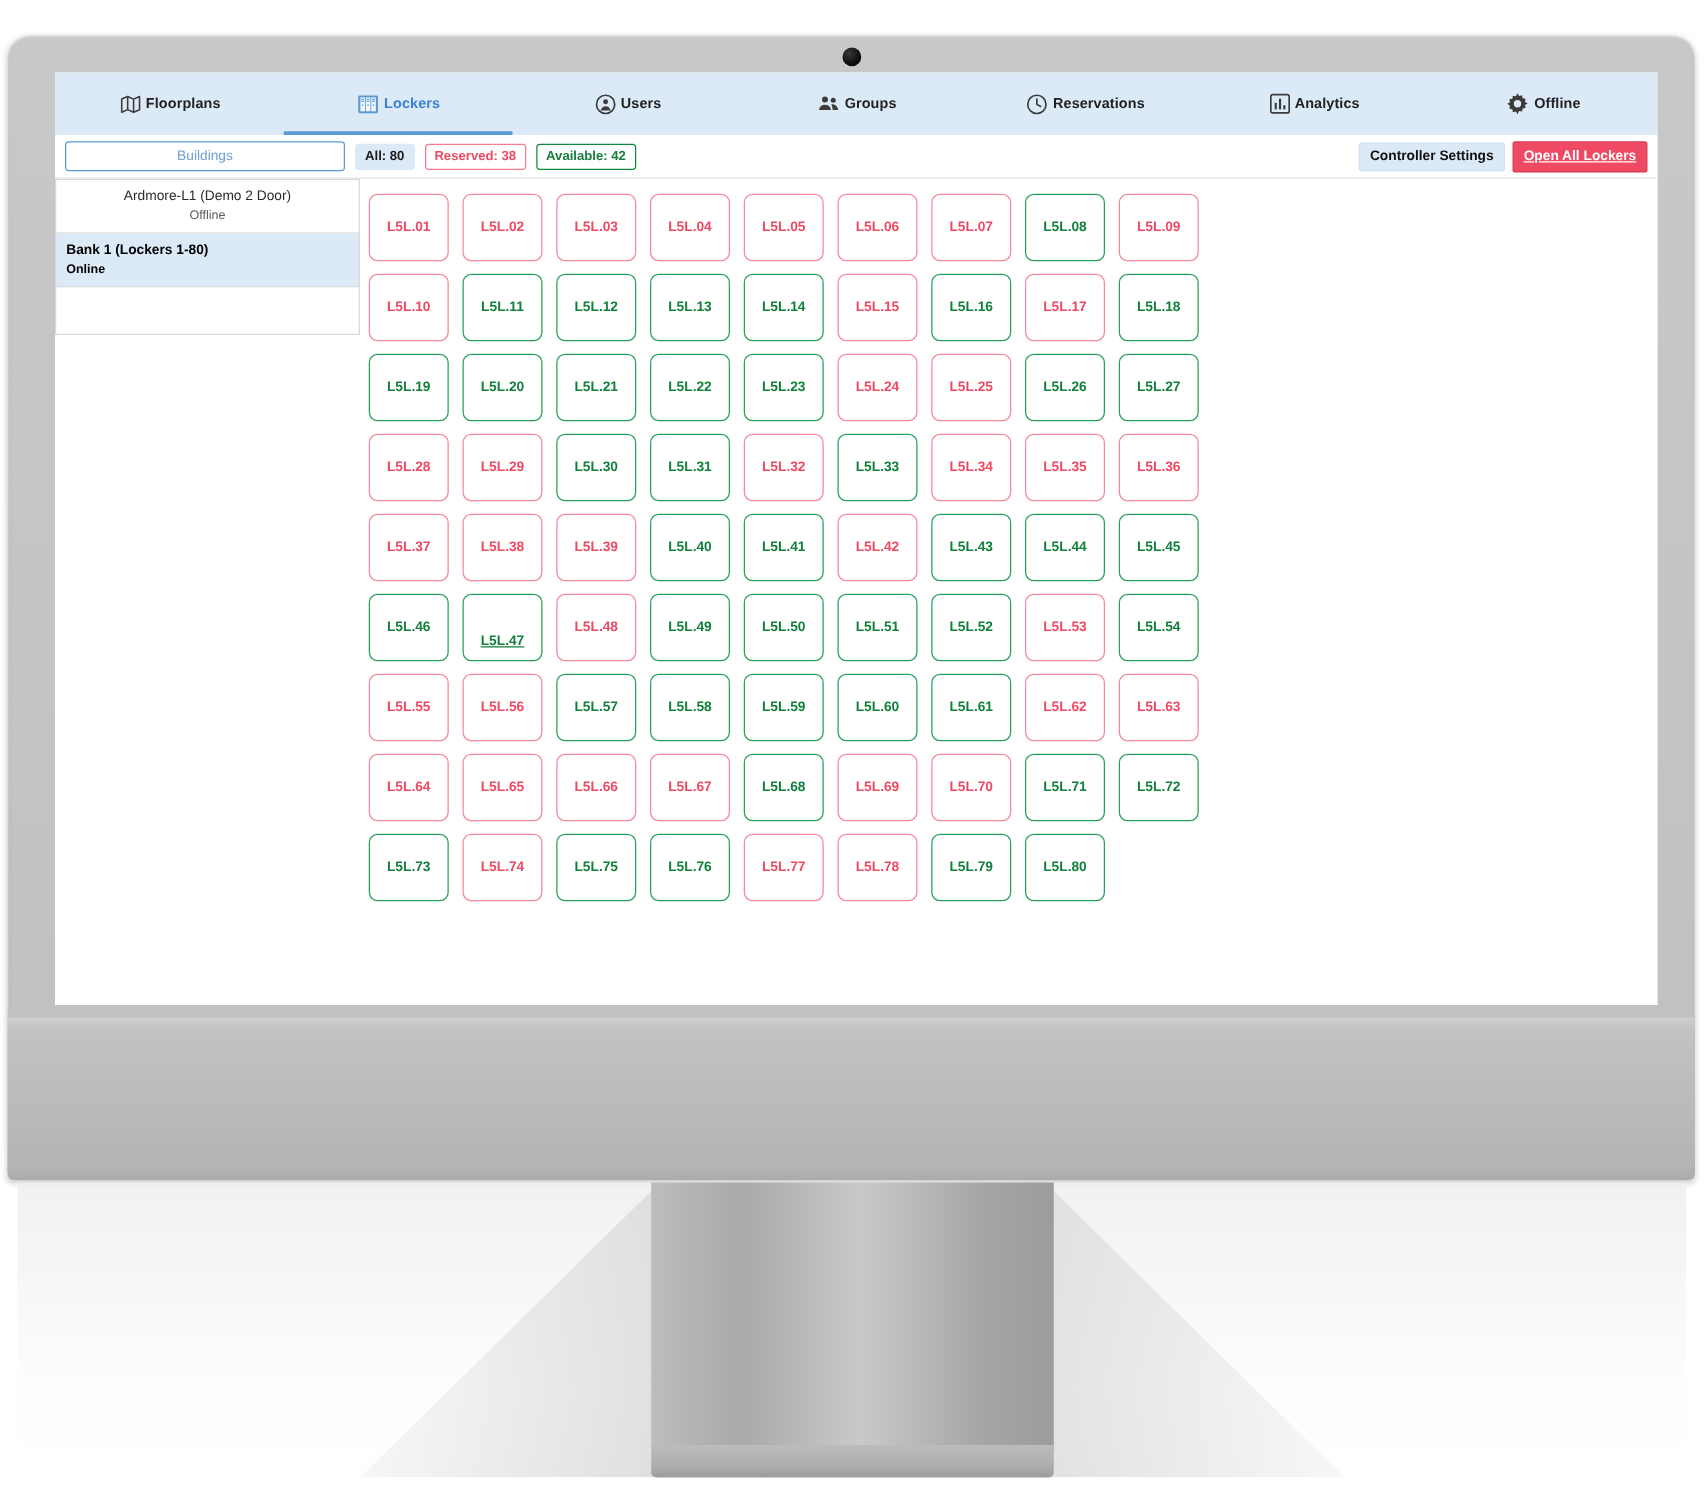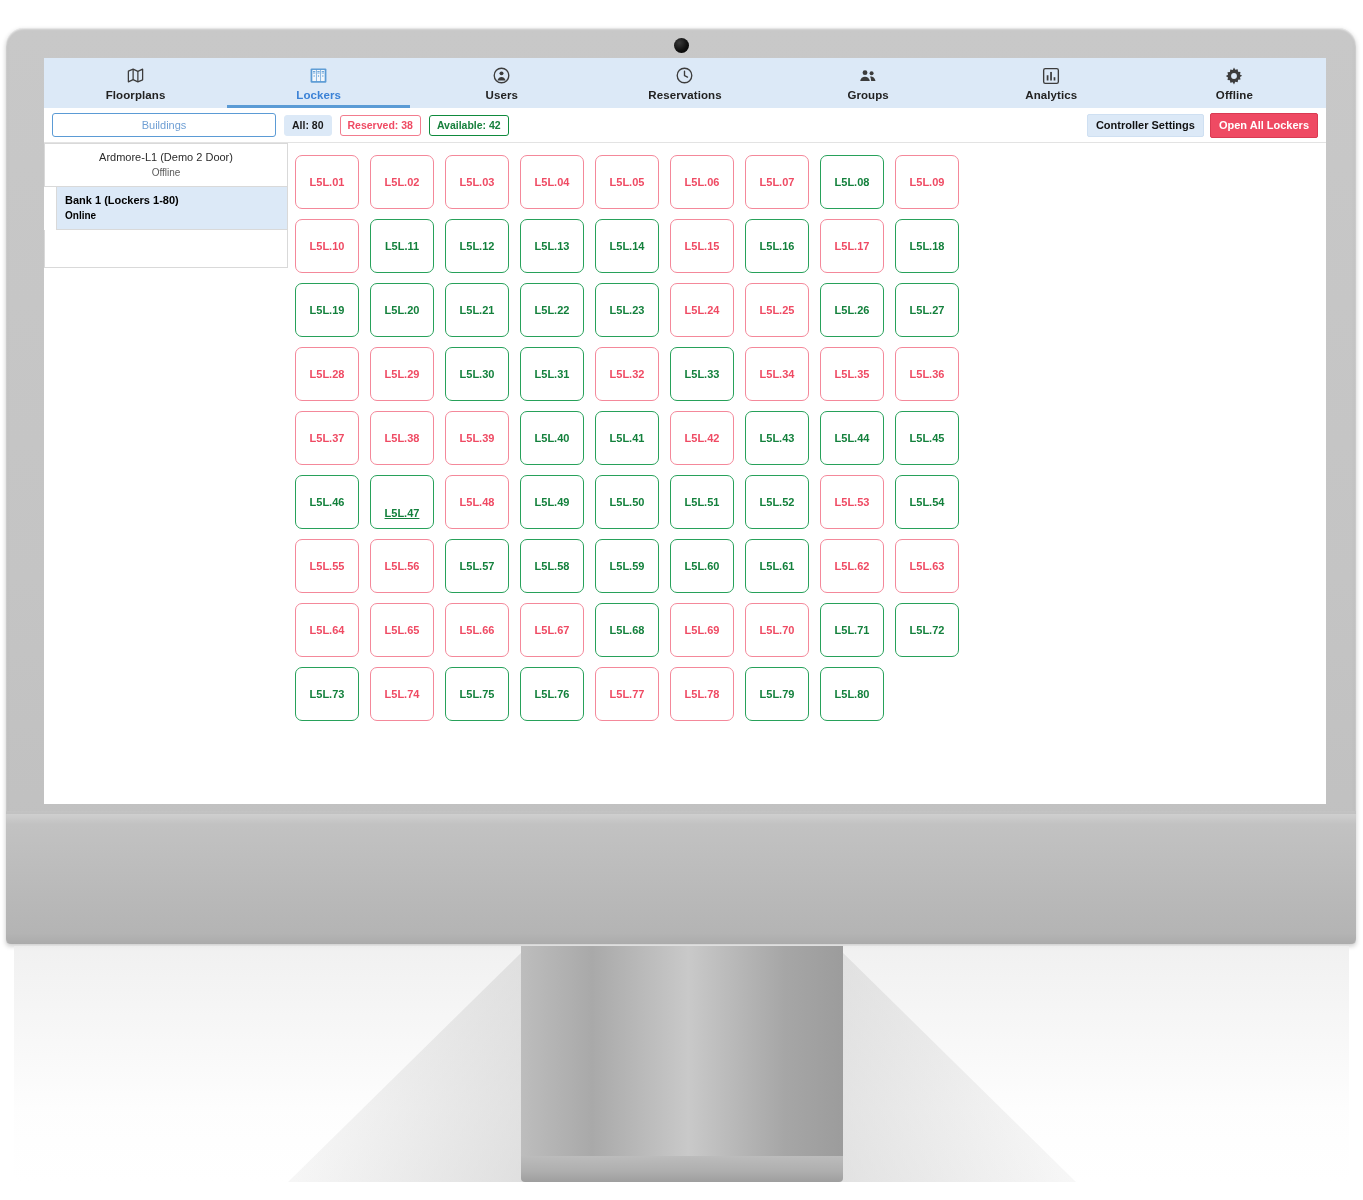--- a/index.html
+++ b/index.html
@@ -69,21 +69,21 @@
   #screen{
     position:absolute;left:44px;top:30px;width:1282px;height:746px;
     background:#ffffff;overflow:hidden;
   }
 
   
   #top-nav{
     display:flex;height:50px;background:#dce9f7;align-items:stretch;
   }
   .nav-item{
-    flex:1;display:flex;flex-direction:column;align-items:center;justify-content:center;
+    flex:1;display:flex;flex-direction:row;align-items:center;justify-content:center;
     gap:3px;cursor:pointer;position:relative;
   }
   .nav-icon{height:20px;display:flex;align-items:center;justify-content:center;color:#3c3c3c;}
   .nav-label{font-size:11.5px;font-weight:bold;color:#222;letter-spacing:.1px;}
   .nav-item.active .nav-label{color:#3b82d6;}
   .nav-item.active .nav-underline{
     position:absolute;left:0;bottom:0;width:100%;height:3px;background:#5b9bd5;
   }
 
   
@@ -103,32 +103,32 @@
   .chip.all{background:#dce9f7;color:#1a1a1a;border:1px solid #dce9f7;}
   .chip.reserved{background:#fff;color:#ef4a63;border:1.4px solid #f27c8e;}
   .chip.available{background:#fff;color:#17803d;border:1.4px solid #0f8a3d;}
   #toolbar-right{margin-left:auto;display:flex;align-items:center;gap:6px;padding-left:41px;}
   #controller-settings-btn{
     height:21px;padding:0 8px;background:#dce9f7;border:1px solid #cfe0f2;border-radius:2px;
     font-size:11px;font-weight:bold;color:#111;display:flex;align-items:center;cursor:pointer;
   }
   #open-all-lockers-btn{
     height:23px;padding:0 8px;background:#ef4a63;border:1px solid #d93b53;border-radius:2px;
-    font-size:11px;font-weight:bold;color:#fff;display:flex;align-items:center;cursor:pointer;
+    font-size:11px;font-weight:bold;color:#fff;display:flex;align-items:center;cursor:pointer;text-decoration:underline;
   }
 
   
   #screen-body{display:flex;height:662px;background:#fff;}
 
   #sidebar{width:244px;padding:0;}
   .bank-row{
     border:1px solid #d9d9d9;border-top:none;padding:5px 8px 6px 8px;background:#fff;
   }
   .bank-row:first-child{border-top:1px solid #d9d9d9;text-align:center;}
-  .bank-row.selected{background:#dce9f7;margin-left:12px;}
+  .bank-row.selected{background:#dce9f7;}
   .bank-name{font-size:11px;color:#2b2b2b;line-height:16px;}
   .bank-status{font-size:10px;color:#5a5a5a;line-height:15px;}
   .bank-row.selected .bank-name{font-weight:bold;color:#000;}
   .bank-row.selected .bank-status{font-weight:bold;color:#000;}
   .bank-row.empty{height:26px;}
 
   
   #locker-grid{
     flex:1;padding:12px 0 0 7px;
     display:grid;grid-template-columns:repeat(9, 75px);
@@ -197,38 +197,38 @@
             <circle cx="12" cy="12" r="9.2" fill="none" stroke="#3c3c3c" stroke-width="1.7"></circle>
             <circle cx="12" cy="9.3" r="2.5" fill="#3c3c3c"></circle>
             <path d="M6.8 18.2c1-2.9 3-4.3 5.2-4.3s4.2 1.4 5.2 4.3" fill="#3c3c3c"></path>
           </svg>
         </span>
         <span class="nav-label">Users</span>
       </div>
 
       <div class="nav-item">
         <span class="nav-icon">
-          <svg width="19" height="19" viewBox="0 0 24 24" fill="none" stroke="#3c3c3c" stroke-width="1.7" stroke-linecap="round">
-            <circle cx="12" cy="12" r="9.2"></circle>
-            <path d="M12 6.6 L12 12 L15.8 14.1"></path>
-          </svg>
-        </span>
-        <span class="nav-label">Reservations</span>
-      </div>
-
-      <div class="nav-item">
-        <span class="nav-icon">
           <svg width="20" height="20" viewBox="0 0 24 24" fill="#3c3c3c">
             <circle cx="8.4" cy="8" r="2.9"></circle>
               <circle cx="16.3" cy="8.6" r="2.4"></circle>
             <path d="M2.6 18c.5-3.3 2.9-5.1 5.8-5.1s5.3 1.8 5.8 5.1Z"></path>
             <path d="M14.5 12.6c2.6-.3 5.9 1 6.5 5.4h-5.2c-.1-2-.6-3.8-1.3-5.4Z"></path>
           </svg>
         </span>
         <span class="nav-label">Groups</span>
+      </div>
+
+      <div class="nav-item">
+        <span class="nav-icon">
+          <svg width="19" height="19" viewBox="0 0 24 24" fill="none" stroke="#3c3c3c" stroke-width="1.7" stroke-linecap="round">
+            <circle cx="12" cy="12" r="9.2"></circle>
+            <path d="M12 6.6 L12 12 L15.8 14.1"></path>
+          </svg>
+        </span>
+        <span class="nav-label">Reservations</span>
       </div>
 
       <div class="nav-item">
         <span class="nav-icon">
           <svg width="18" height="18" viewBox="0 0 24 24">
             <rect x="2.2" y="2.2" width="19.6" height="19.6" rx="2.2" fill="none" stroke="#3c3c3c" stroke-width="1.8"></rect>
             <rect x="6.3" y="11" width="2.3" height="7" fill="#3c3c3c"></rect>
             <rect x="10.9" y="6.6" width="2.3" height="11.4" fill="#3c3c3c"></rect>
             <rect x="15.5" y="13.6" width="2.3" height="4.4" fill="#3c3c3c"></rect>
           </svg>

